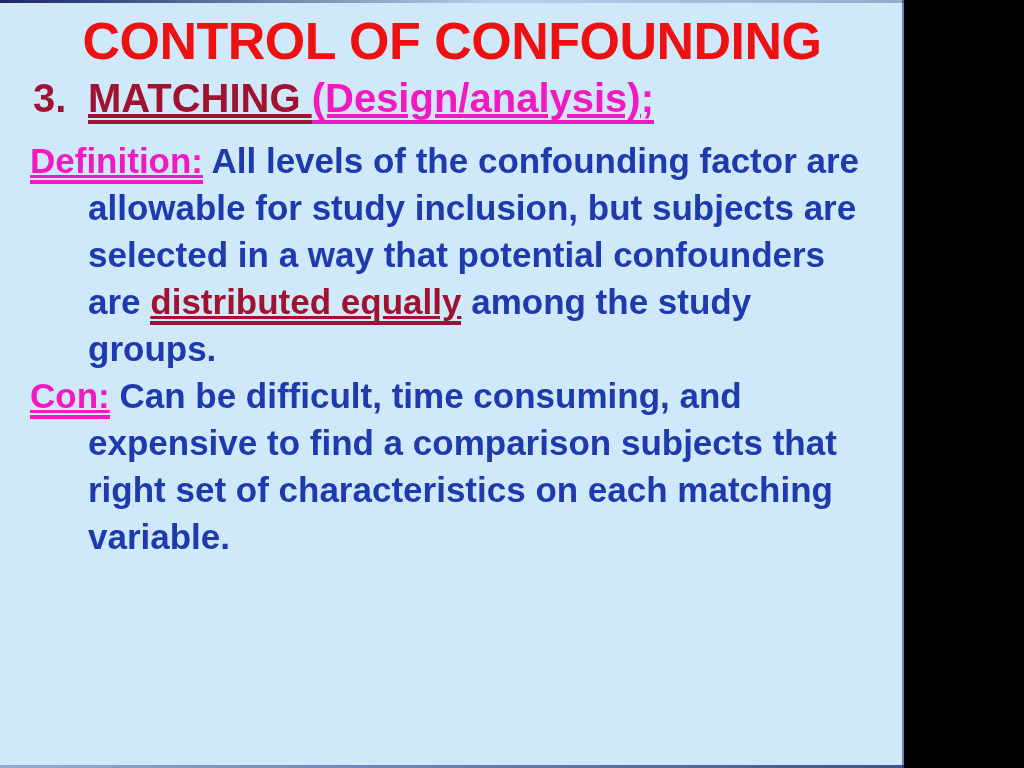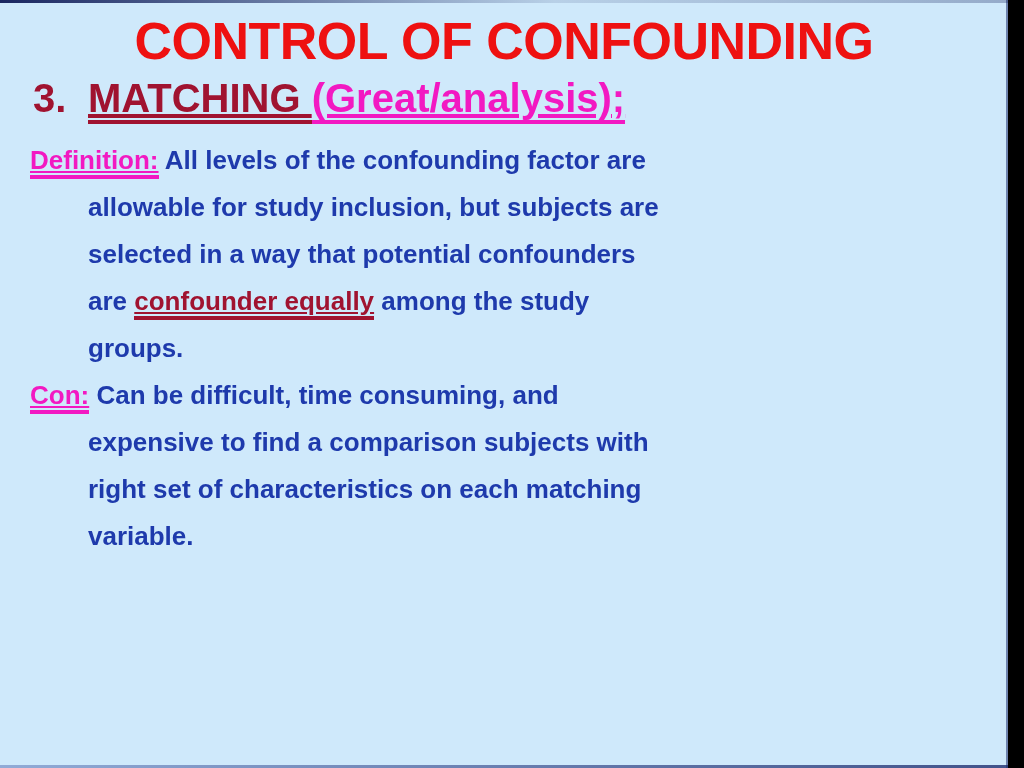--- a/index.html
+++ b/index.html
@@ -2,21 +2,21 @@
 <html style="--background: #cfe9fb; --title_red: #ee1111; --maroon: #a01330; --magenta: #f219c2; --body_blue: #1e3aac; --edge_navy: #1e2d6e;"><head>
 <meta charset="utf-8">
 <style>
   html, body {
     margin: 0;
     padding: 0;
     background: #000;
   }
   .slide {
     position: relative;
-    width: 1008px;
+    width: 904px;
     height: 768px;
     overflow: hidden;
     background: var(--background, #cfe9fb);
     font-family: "Liberation Sans", "DejaVu Sans", sans-serif;
     font-weight: bold;
     box-shadow: inset -2px 0 0 rgba(30,45,110,0.55);
   }
   
   .slide::before {
     content: "";
@@ -55,39 +55,39 @@
   }
   .maroon { color: var(--maroon, #a01330); }
   .magenta { color: var(--magenta, #f219c2); }
   .blue { color: var(--body_blue, #1e3aac); }
   .u { border-bottom: 4px solid currentColor; text-decoration: underline; }
   .para {
     margin: 0;
     padding-left: 88px;
     padding-right: 10px;
     text-indent: -58px;
-    font-size: 26px;
+    font-size: 35px;
     line-height: 47px;
     white-space: pre-wrap;
     color: var(--body_blue, #1e3aac);
   }
   .para-definition { margin-top: 16px; }
 </style>
 </head>
 <body>
 
 <div class="slide">
   <h1 class="title">CONTROL OF CONFOUNDING</h1>
 
-  <div class="heading"><span class="num maroon">3.</span><span class="maroon u">MATCHING </span><span class="magenta u">(Great/analysis);</span></div>
+  <div class="heading"><span class="num maroon">3.</span><span class="maroon u">MATCHING </span><span class="magenta u">(Design/analysis);</span></div>
 
   <p class="para para-definition"><span class="magenta u">Definition:</span><span class="blue"> All levels of the confounding factor are
 allowable for study inclusion, but subjects are
 selected in a way that potential confounders
-are </span><span class="maroon u">confounder equally</span><span class="blue"> among the study
+are </span><span class="maroon u">distributed equally</span><span class="blue"> among the study
 groups.</span></p>
 
 
   <p class="para"><span class="magenta u">Con:</span><span class="blue"> Can be difficult, time consuming, and
-expensive to find a comparison subjects with
+expensive to find a comparison subjects that
 right set of characteristics on each matching
 variable.</span></p>
 </div>
 
 </body></html>

